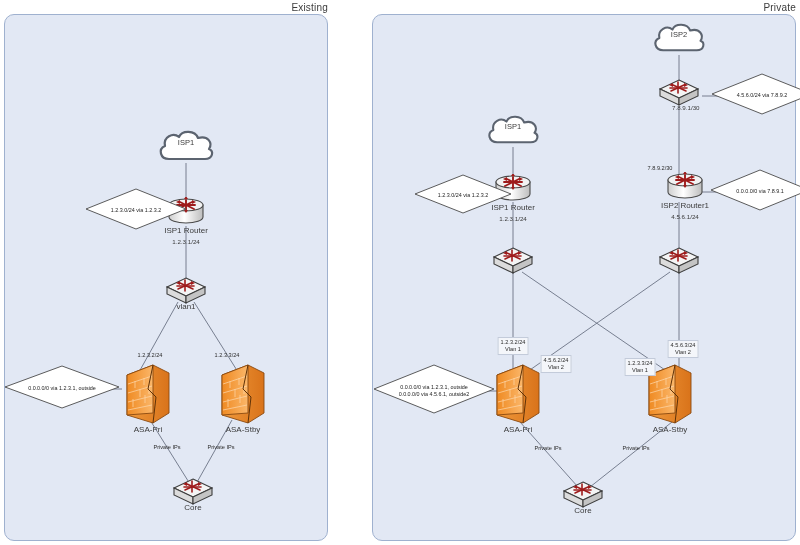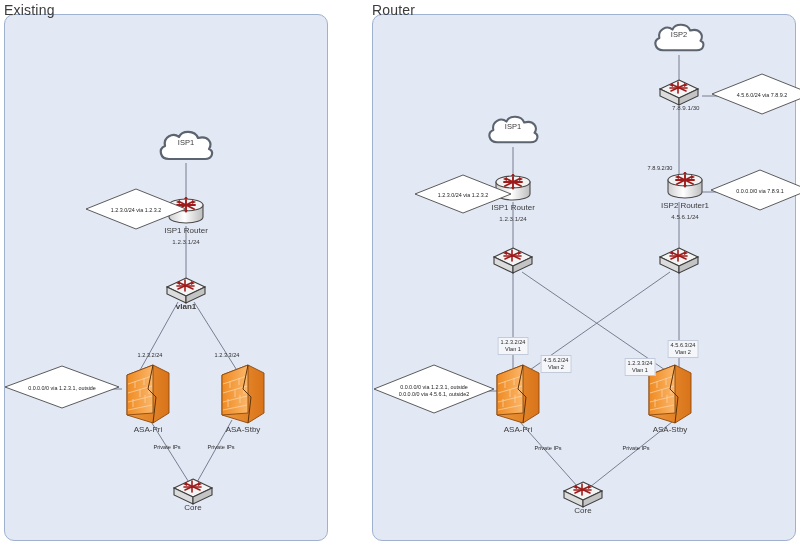--- a/index.html
+++ b/index.html
@@ -22,22 +22,22 @@
   }
   .panel {
     position: absolute;
     background: #e2e8f4;
     border: 1px solid #9fb1cf;
     border-radius: 10px;
     box-sizing: border-box;
   }
   .panel-title {
     position: absolute;
-    text-align: left;
-    font-size: 14px;
+    text-align: right;
+    font-size: 10px;
     color: #3c3c3c;
     letter-spacing: .2px;
     white-space: nowrap;
   }
   .panel-existing { left: 4px;  top: 14px;  width: 324px; height: 527px; }
   .panel-future   { left: 372px; top: 14px;  width: 424px; height: 527px; }
   .title-existing { left: 4px;  top: 2px;  width: 324px; }
   .title-future   { left: 372px; top: 2px;  width: 424px; }
 
   svg.links {
@@ -107,21 +107,21 @@
 </style>
 </head>
 <body>
 
 <div class="stage">
 
   <div class="panel panel-existing"></div>
   <div class="panel panel-future"></div>
 
   <div class="panel-title title-existing">Existing</div>
-  <div class="panel-title title-future">Router</div>
+  <div class="panel-title title-future">Private</div>
 
   <svg class="links" viewBox="0 0 800 545">
     <g stroke="#6b7385" stroke-width="0.9" fill="none">
 
       <line x1="186" y1="163" x2="186" y2="203"></line>
       <line x1="186" y1="226" x2="186" y2="284"></line>
       <line x1="178" y1="302" x2="139" y2="372"></line>
       <line x1="194" y1="302" x2="238" y2="372"></line>
       <line x1="150" y1="420" x2="190" y2="484"></line>
       <line x1="232" y1="420" x2="196" y2="484"></line>
@@ -194,21 +194,21 @@
         <path d="M13 13 L26 7"></path>
           <path d="M28 13 L15 7"></path>
         <path d="M20 4 L20 15"></path>
           <path d="M12 10 L29 10"></path>
       </g>
       <g fill="#9e1b1b">
         <polygon points="26,5 30,7 26,9"></polygon>
           <polygon points="15,5 11,7 15,9"></polygon>
       </g>
     </svg>
-    <div class="node-label" style="top:26px;font-weight:bold;">vlan1</div>
+    <div class="node-label" style="top:26px;">vlan1</div>
   </div>
 
   <div class="node" style="left:148px; top:396px;">
     <svg width="50" height="62" viewBox="0 0 50 62">
       <defs>
         <linearGradient id="fwF" x1="0" y1="0" x2="1" y2="0">
           <stop offset="0" stop-color="#ef8a22"></stop>
             <stop offset="1" stop-color="#fbb76a"></stop>
         </linearGradient>
         <linearGradient id="fwS" x1="0" y1="0" x2="1" y2="0">

